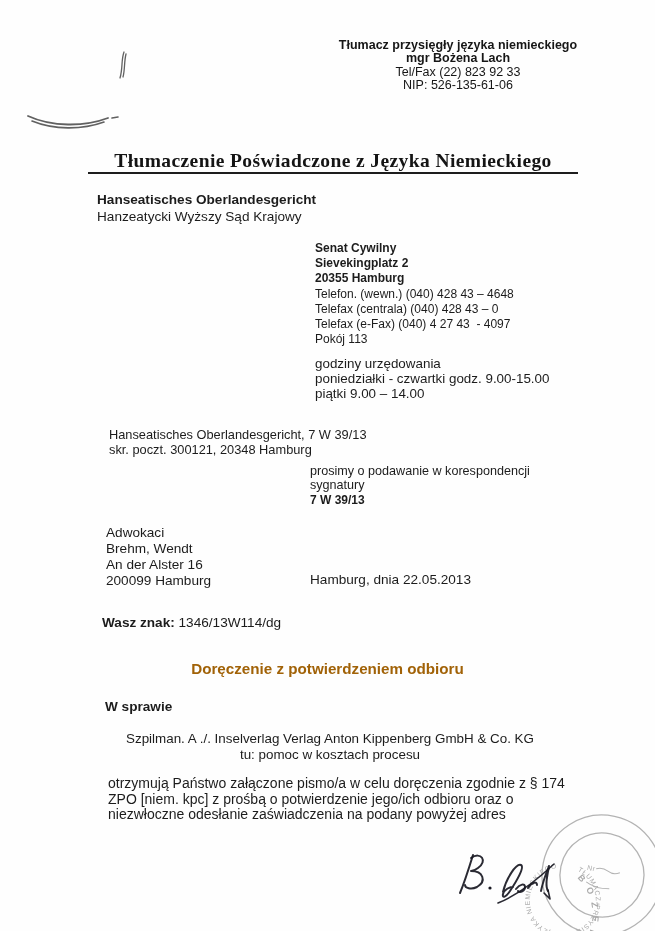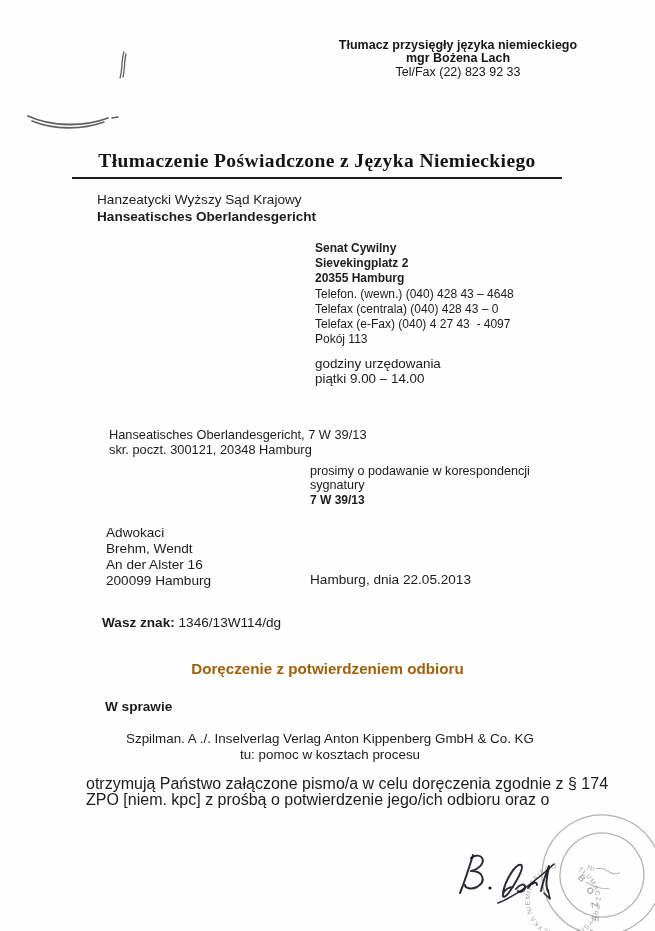--- a/index.html
+++ b/index.html
@@ -15,45 +15,44 @@
   .abs{position:absolute;}
   .line{white-space:pre;display:block;}
   .b{font-weight:bold;}
 
   .translator-header{
     left:338px;top:39px;width:240px;
     text-align:center;font-size:12.5px;line-height:13.4px;
     color:#161616;
   }
   .doc-title{
-    left:72px;top:150px;width:490px;
+    left:88px;top:150px;width:490px;
     text-align:center;
     font-family:"Liberation Serif", serif;
     font-weight:bold;font-size:19.5px;
     letter-spacing:0.4px;
     color:#141414;
-    padding-bottom:5px;
     border-bottom:2px solid #1d1d1d;
   }
   .court-names{left:97px;top:192px;font-size:13.6px;line-height:16.5px;}
   .contact-block{left:315px;top:241px;font-size:12px;line-height:15.2px;}
   .hours-block{left:315px;top:356px;font-size:13.4px;line-height:15.2px;}
   .court-ref{left:109px;top:427px;font-size:12.8px;line-height:15px;}
   .ref-note{left:310px;top:464px;font-size:12.6px;line-height:14.4px;}
   .ref-note .case-no{font-size:12px;}
   .recipient{left:106px;top:525px;font-size:13.6px;line-height:16px;}
   .dateline{left:310px;top:572px;font-size:13.6px;}
   .your-ref{left:102px;top:615px;font-size:13.6px;}
   .subject-heading{
     left:0;top:660px;width:655px;text-align:center;
     font-weight:bold;font-size:15.2px;color:#a16207;
   }
   .in-case{left:105px;top:699px;font-size:13.6px;font-weight:bold;}
   .case-lines{left:0;top:731px;width:660px;text-align:center;font-size:13.4px;line-height:15.8px;}
-  .body-par{left:86px;top:776px;font-size:16px;line-height:15.7px;}
+  .body-par{left:108px;top:776px;font-size:14px;line-height:15.7px;}
 
   .stamp-ring{fill:none;stroke:#9b9b9b;stroke-width:1.3;}
   .stamp-text{fill:#8f8f8f;font-family:"Liberation Sans", sans-serif;}
   .stamp-text.outer{font-size:9px;letter-spacing:2.5px;font-weight:bold;}
   .stamp-text.inner{font-size:6.8px;letter-spacing:0.8px;}
   .stamp-text.center{font-size:7px;letter-spacing:0.5px;}
   .stamp-squiggle{fill:none;stroke:#9b9b9b;stroke-width:1;}
 
   .sig-stroke{fill:none;stroke:#181822;stroke-width:2;stroke-linecap:round;stroke-linejoin:round;opacity:.92;}
   .mark-stroke{fill:none;stroke:#3a3a3a;stroke-width:1.3;stroke-linecap:round;opacity:.8;}
@@ -66,41 +65,43 @@
   <svg class="abs" style="left:0;top:30px;" width="220" height="120" viewBox="0 0 220 120">
     <path class="mark-stroke" d="M124,22 C121,30 123,38 120,48 M126,24 C124,32 125,40 123,47"></path>
     <path class="mark-stroke" style="stroke-width:1.8" d="M28,86 C52,97 84,97 108,88"></path>
     <path class="mark-stroke" style="stroke-width:1.6" d="M32,91 C54,100 82,100 104,92 M112,88 l6,-1"></path>
   </svg>
 
   <div class="abs translator-header">
     <span class="line b">Tłumacz przysięgły języka niemieckiego</span>
     <span class="line b">mgr Bożena Lach</span>
     <span class="line">Tel/Fax (22) 823 92 33</span>
+    <span class="line">NIP: 526-135-61-06</span>
   </div>
 
   <div class="abs doc-title">Tłumaczenie Poświadczone z Języka Niemieckiego</div>
 
   <div class="abs court-names">
+    <span class="line b">Hanseatisches Oberlandesgericht</span>
     <span class="line">Hanzeatycki Wyższy Sąd Krajowy</span>
-    <span class="line b">Hanseatisches Oberlandesgericht</span>
   </div>
 
   <div class="abs contact-block">
     <span class="line b">Senat Cywilny</span>
     <span class="line b">Sievekingplatz 2</span>
     <span class="line b">20355 Hamburg</span>
     <span class="line">Telefon. (wewn.) (040) 428 43 – 4648</span>
     <span class="line">Telefax (centrala) (040) 428 43 – 0</span>
     <span class="line">Telefax (e-Fax) (040) 4 27 43  - 4097</span>
     <span class="line">Pokój 113</span>
   </div>
 
   <div class="abs hours-block">
     <span class="line">godziny urzędowania</span>
+    <span class="line">poniedziałki - czwartki godz. 9.00-15.00</span>
     <span class="line">piątki 9.00 – 14.00</span>
   </div>
 
   <div class="abs court-ref">
     <span class="line">Hanseatisches Oberlandesgericht, 7 W 39/13</span>
     <span class="line">skr. poczt. 300121, 20348 Hamburg</span>
   </div>
 
   <div class="abs ref-note">
     <span class="line">prosimy o podawanie w korespondencji</span>
@@ -126,20 +127,21 @@
   <div class="abs in-case">W sprawie</div>
 
   <div class="abs case-lines">
     <span class="line">Szpilman. A ./. Inselverlag Verlag Anton Kippenberg GmbH &amp; Co. KG</span>
     <span class="line">tu: pomoc w kosztach procesu</span>
   </div>
 
   <div class="abs body-par">
     <span class="line">otrzymują Państwo załączone pismo/a w celu doręczenia zgodnie z § 174</span>
     <span class="line">ZPO [niem. kpc] z prośbą o potwierdzenie jego/ich odbioru oraz o</span>
+    <span class="line">niezwłoczne odesłanie zaświadczenia na podany powyżej adres</span>
   </div>
 
   <svg class="abs" style="left:482px;top:755px;" width="240" height="240" viewBox="0 0 240 240">
     <g transform="rotate(12 120 120)" opacity="0.75">
       <circle class="stamp-ring" cx="120" cy="120" r="60"></circle>
       <circle class="stamp-ring" cx="120" cy="120" r="42"></circle>
       <path id="stampOuterArc" d="M 69 120 A 51 51 0 1 1 68.9 120" fill="none"></path>
       <path id="stampInnerArc" d="M 87 120 A 33 33 0 1 1 86.9 120" fill="none"></path>
       <text class="stamp-text outer">
         <textPath href="#stampOuterArc" startOffset="9%">B O Ż E N A   L A C H</textPath>

